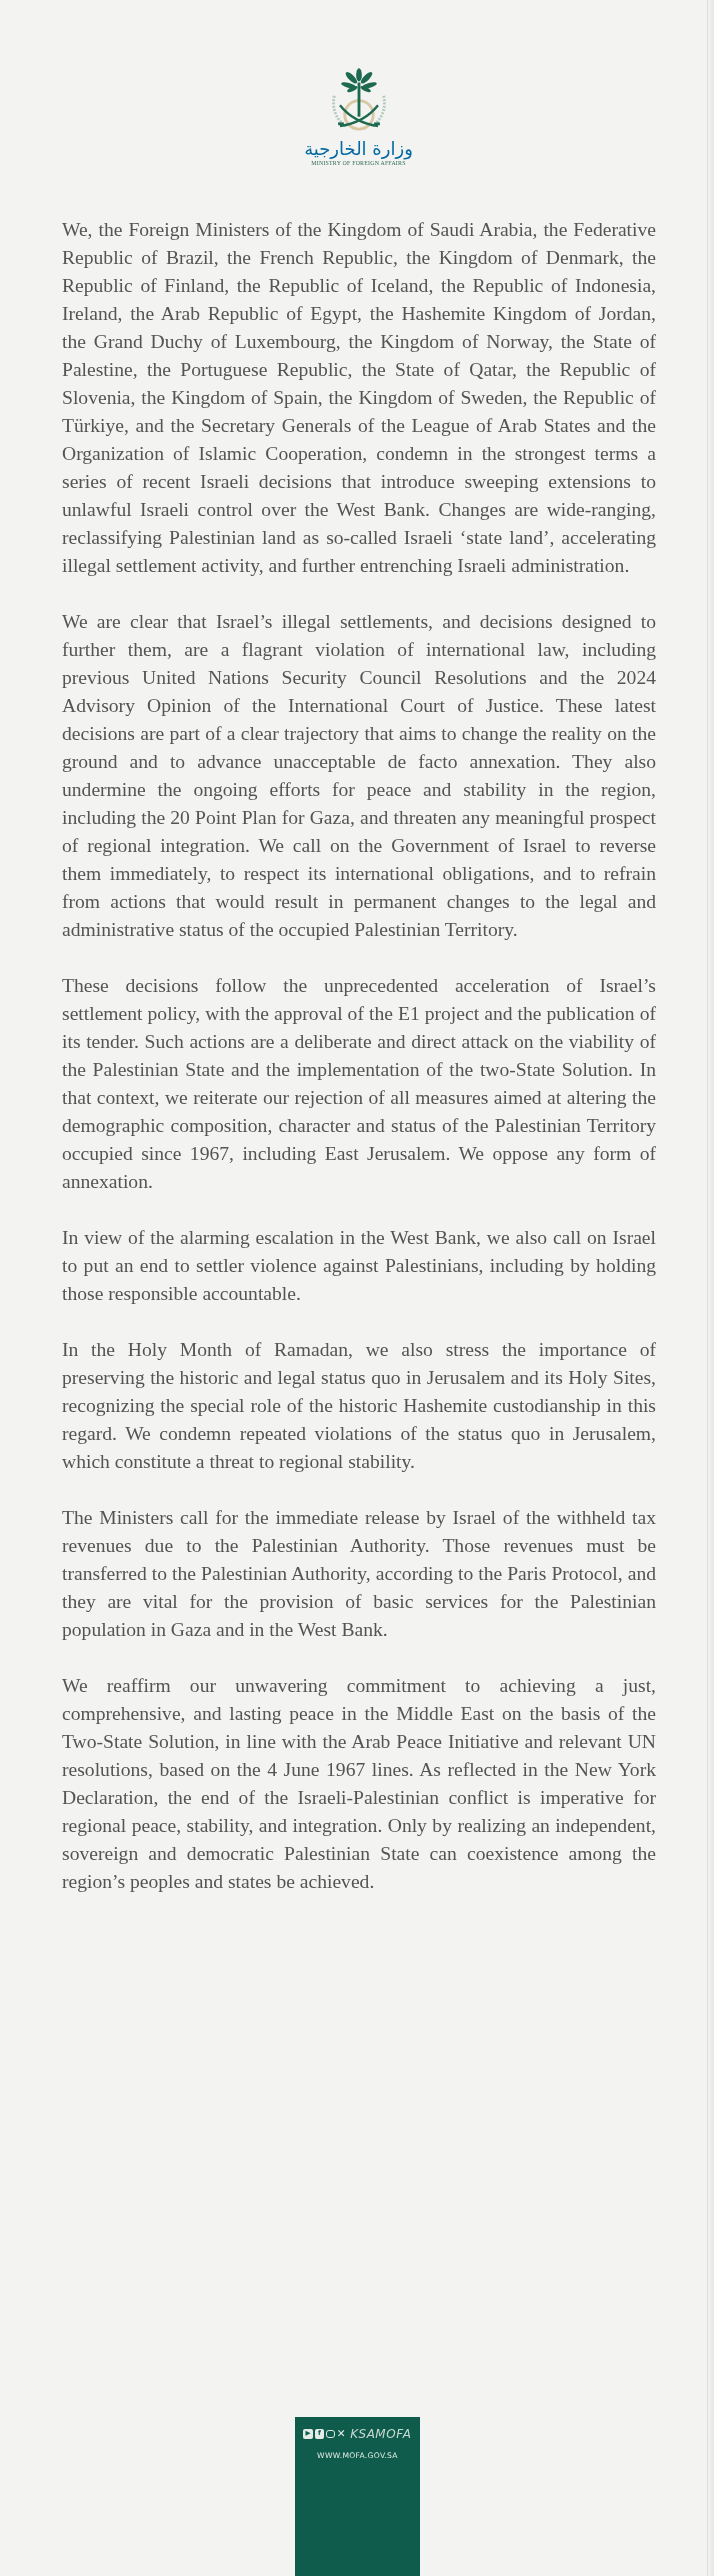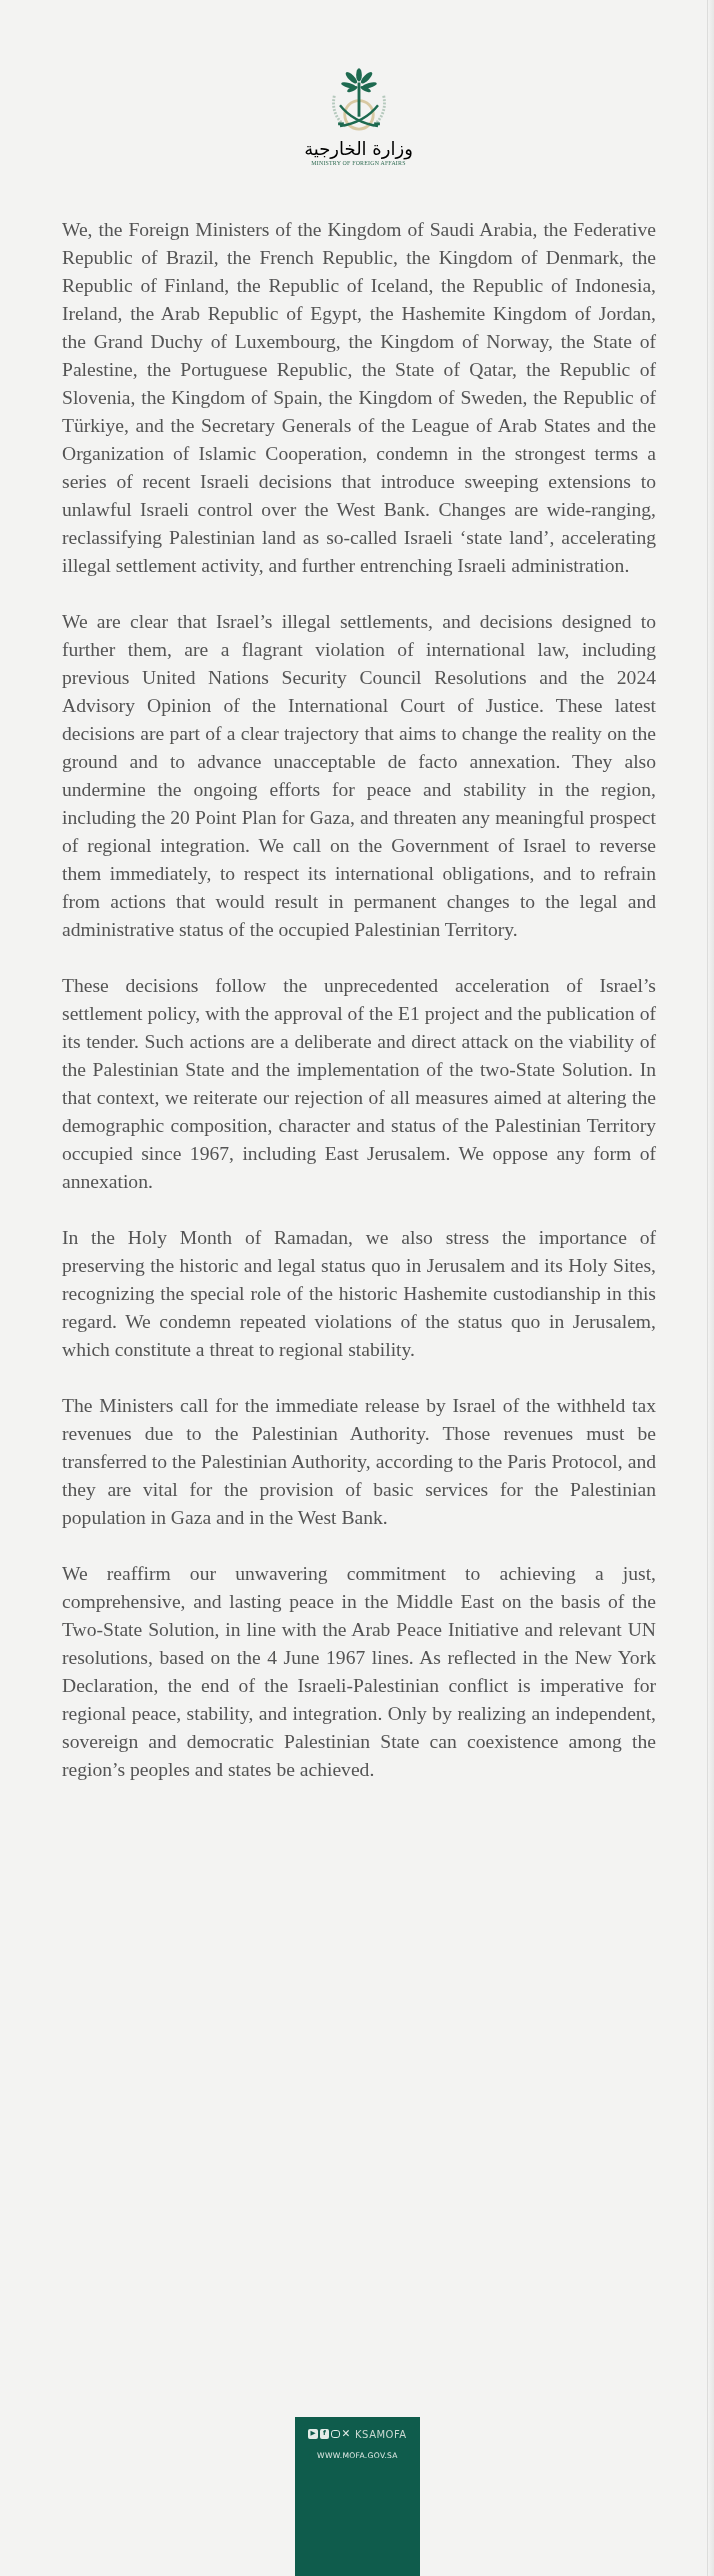--- a/index.html
+++ b/index.html
@@ -16,21 +16,21 @@
     background: linear-gradient(to right, #f3f3f2, #e6e6e5);
     border-left: 1px solid #dcdcdb;
   }
   .logo {
     position: absolute; left: 303px; top: 67px; width: 111px; height: 107px;
     display: flex; flex-direction: column; align-items: center;
   }
   .emblem { width: 76px; height: 69px; }
   .logo-arabic {
     font-family: "DejaVu Sans", sans-serif;
-    font-size: 18px; color: #000000; line-height: 21px; margin-top: 1.9px;
+    font-size: 18px; color: #0369a1; line-height: 21px; margin-top: 1.9px;
     direction: rtl;
   }
   .logo-english {
     font-family: "Liberation Serif", serif;
     font-size: 5.9px; color: #2f6b52; letter-spacing: 0.2px; white-space: nowrap;
     margin-top: 1px;
   }
   .body-text {
     position: absolute; left: 62px; top: 216px; width: 594px;
     font-size: 19.6px; line-height: 28px; color: #545454;
@@ -51,21 +51,21 @@
     font-family: "DejaVu Sans", sans-serif; color: #d6e3dd;
   }
   .social-row { display: flex; align-items: center; gap: 1.9px; height: 11.4px; }
   .social-icon {
     width: 9.5px; height: 9.5px; background: #e4ece8; border-radius: 1.9px;
     display: inline-flex; align-items: center; justify-content: center;
     font-size: 6.7px; color: #0f5c4c; font-weight: bold; line-height: 9.5px;
   }
   .social-icon.ring { background: transparent; border: 1.4px solid #e4ece8; border-radius: 2.9px; width: 6.7px; height: 6.7px; }
   .social-icon.x { background: transparent; color: #e4ece8; font-size: 10.5px; width: 8.6px; }
-  .handle { font-size: 10px; letter-spacing: 0.5px; margin-left: 2.9px; color: #c8d8d1; }
+  .handle { font-size: 12px; letter-spacing: 0.5px; margin-left: 2.9px; color: #c8d8d1; font-style: italic; }
   .website { font-size: 7.6px; font-weight: normal; letter-spacing: 0.3px; margin-top: 11px; color: #e4ece8; }
 </style>
 </head>
 <body>
 
 <div class="page-edge"></div>
 
 <div class="logo">
   <svg class="emblem" viewBox="0 0 80 72">
 
@@ -91,20 +91,21 @@
     <rect x="56" y="58" width="6" height="3" fill="#1e6a50"></rect>
   </svg>
   <div class="logo-arabic">وزارة الخارجية</div>
   <div class="logo-english">MINISTRY OF FOREIGN AFFAIRS</div>
 </div>
 
 <div class="body-text">
   <p>We, the Foreign Ministers of the Kingdom of Saudi Arabia, the Federative Republic of Brazil, the French Republic, the Kingdom of Denmark, the Republic of Finland, the Republic of Iceland, the Republic of Indonesia, Ireland, the Arab Republic of Egypt, the Hashemite Kingdom of Jordan, the Grand Duchy of Luxembourg, the Kingdom of Norway, the State of Palestine, the Portuguese Republic, the State of Qatar, the Republic of Slovenia, the Kingdom of Spain, the Kingdom of Sweden, the Republic of Türkiye, and the Secretary Generals of the League of Arab States and the Organization of Islamic Cooperation, condemn in the strongest terms a series of recent Israeli decisions that introduce sweeping extensions to unlawful Israeli control over the West Bank. Changes are wide-ranging, reclassifying Palestinian land as so-called Israeli ‘state land’, accelerating illegal settlement activity, and further entrenching Israeli administration.</p>
   <p>We are clear that Israel’s illegal settlements, and decisions designed to further them, are a flagrant violation of international law, including previous United Nations Security Council Resolutions and the 2024 Advisory Opinion of the International Court of Justice. These latest decisions are part of a clear trajectory that aims to change the reality on the ground and to advance unacceptable de facto annexation. They also undermine the ongoing efforts for peace and stability in the region, including the 20 Point Plan for Gaza, and threaten any meaningful prospect of regional integration. We call on the Government of Israel to reverse them immediately, to respect its international obligations, and to refrain from actions that would result in permanent changes to the legal and administrative status of the occupied Palestinian Territory.</p>
   <p>These decisions follow the unprecedented acceleration of Israel’s settlement policy, with the approval of the E1 project and the publication of its tender. Such actions are a deliberate and direct attack on the viability of the Palestinian State and the implementation of the two-State Solution. In that context, we reiterate our rejection of all measures aimed at altering the demographic composition, character and status of the Palestinian Territory occupied since 1967, including East Jerusalem. We oppose any form of annexation.</p>
+  <p>In view of the alarming escalation in the West Bank, we also call on Israel to put an end to settler violence against Palestinians, including by holding those responsible accountable.</p>
   <p>In the Holy Month of Ramadan, we also stress the importance of preserving the historic and legal status quo in Jerusalem and its Holy Sites, recognizing the special role of the historic Hashemite custodianship in this regard. We condemn repeated violations of the status quo in Jerusalem, which constitute a threat to regional stability.</p>
   <p>The Ministers call for the immediate release by Israel of the withheld tax revenues due to the Palestinian Authority. Those revenues must be transferred to the Palestinian Authority, according to the Paris Protocol, and they are vital for the provision of basic services for the Palestinian population in Gaza and in the West Bank.</p>
   <p>We reaffirm our unwavering commitment to achieving a just, comprehensive, and lasting peace in the Middle East on the basis of the Two-State Solution, in line with the Arab Peace Initiative and relevant UN resolutions, based on the 4 June 1967 lines. As reflected in the New York Declaration, the end of the Israeli-Palestinian conflict is imperative for regional peace, stability, and integration. Only by realizing an independent, sovereign and democratic Palestinian State can coexistence among the region’s peoples and states be achieved.</p>
 </div>
 
 <div class="signature">
 </div>
 
 <div class="footer-box">
   <div class="social-row">

